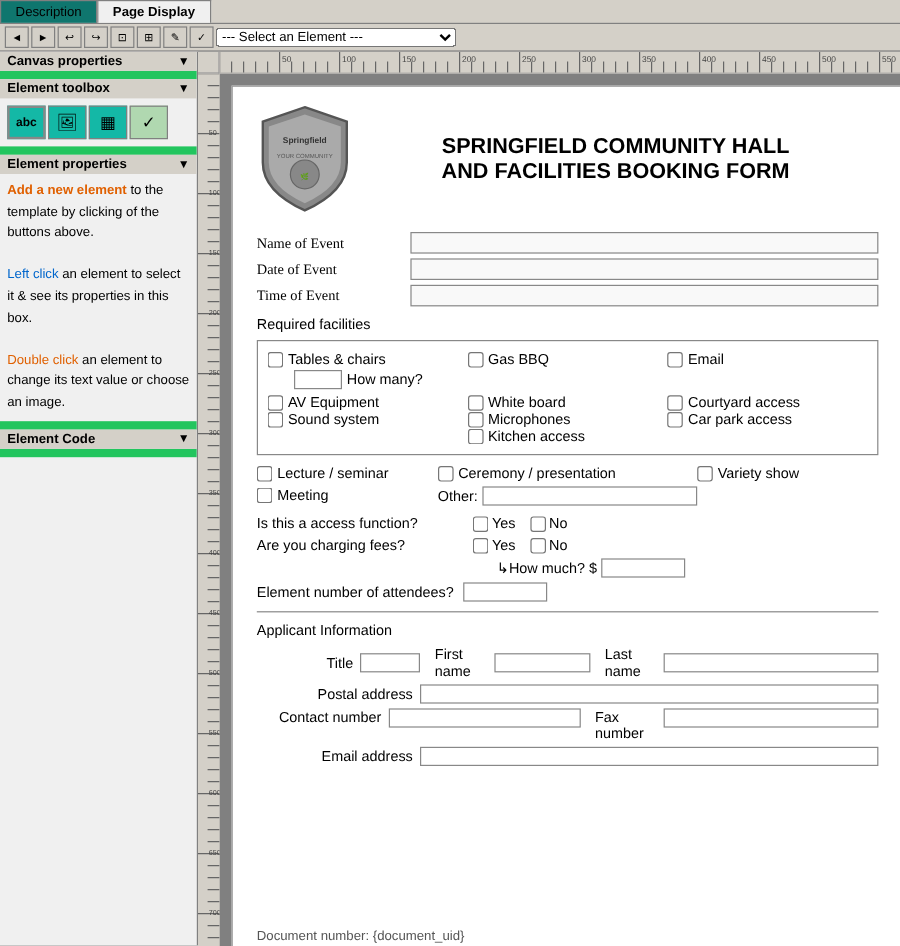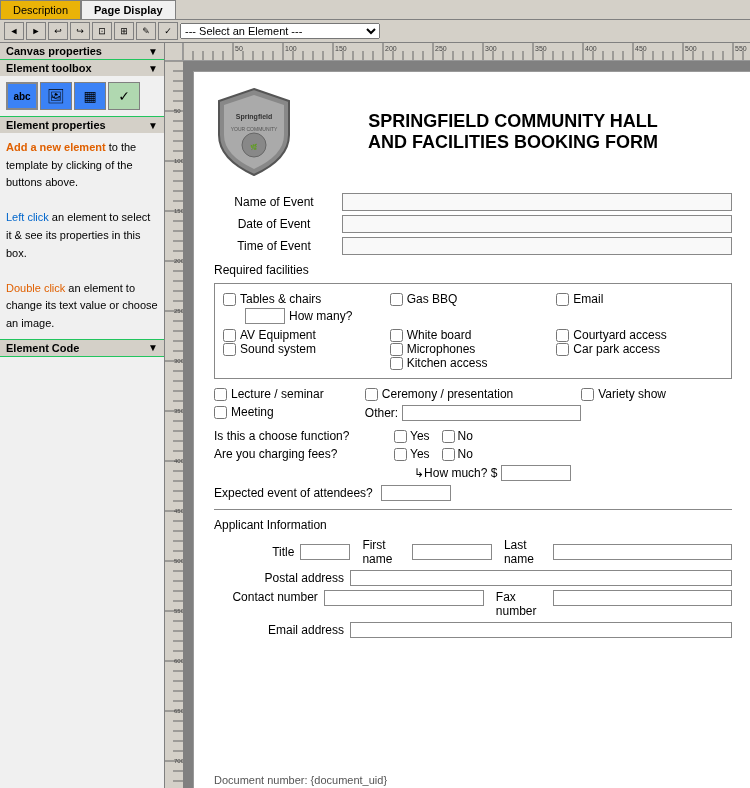--- a/index.html
+++ b/index.html
@@ -1,54 +1,54 @@
 <!DOCTYPE html>
 <html><head>
   <meta charset="utf-8">
   <style>
     * { box-sizing: border-box; margin: 0; padding: 0; }
     body { font-family: Arial, sans-serif; font-size: 12px; background: #c0c0c0; width: 750px; height: 788px; overflow: hidden; display: flex; flex-direction: column; }
 
     
     .top-tabs { display: flex; background: #d4d0c8; border-bottom: 1px solid #808080; flex-shrink: 0; }
-    .top-tab { padding: 3px 12px; font-size: 11px; border: 1px solid #808080; border-bottom: none; background: #eab308; cursor: pointer; }
+    .top-tab { padding: 3px 12px; font-size: 11px; border: 1px solid #808080; border-bottom: none; background: #0f766e; cursor: pointer; }
     .top-tab.active { background: #f0f0f0; font-weight: bold; text-align: center; }
 
     
     .element-selector-bar { display: flex; align-items: center; background: #d4d0c8; padding: 2px 4px; border-bottom: 1px solid #808080; flex-shrink: 0; gap: 2px; }
     .toolbar-btn { width: 20px; height: 18px; background: #d4d0c8; border: 1px solid #808080; font-size: 9px; cursor: pointer; display: flex; align-items: center; justify-content: center; }
     .element-select { flex: 1; max-width: 200px; font-size: 11px; }
 
     
     .main-layout { display: flex; flex: 1; overflow: hidden; }
 
     
     .left-panel { width: 165px; background: #f0f0f0; border-right: 1px solid #808080; flex-shrink: 0; overflow-y: auto; display: flex; flex-direction: column; }
-    .panel-section { border-bottom: 1px solid #22c55e; }
+    .panel-section { border-bottom: 7px solid #22c55e; }
     .panel-header { background: #d4d0c8; padding: 2px 6px; font-size: 11px; font-weight: bold; display: flex; justify-content: space-between; align-items: center; }
     .panel-header .arrow { font-size: 10px; cursor: pointer; }
 
     
     .toolbox-icons { display: flex; flex-wrap: wrap; gap: 2px; padding: 6px; }
-    .toolbox-icon { width: 32px; height: 28px; border: 1px solid #808080; background: #3b82f6; display: flex; align-items: center; justify-content: center; cursor: pointer; font-size: 14px; }
+    .toolbox-icon { width: 32px; height: 28px; border: 1px solid #808080; background: #14b8a6; display: flex; align-items: center; justify-content: center; cursor: pointer; font-size: 14px; }
     .toolbox-icon.checked { background: #b0d8b0; }
 
     
     .properties-content { padding: 6px; font-size: 11px; line-height: 1.6; }
     .properties-content .add-link { color: #e06000; font-weight: bold; }
     .properties-content .left-click { color: #0066cc; }
     .properties-content .double-click { color: #e06000; }
     .canvas-page { background: white; width: 560px; min-height: 720px; padding: 15px 20px; position: relative; border: 1px solid #999; }
 
     
     .form-header { display: flex; align-items: center; margin-bottom: 16px; }
     .form-title { font-size: 18px; font-weight: bold; text-align: center; flex: 1; }
 
     .form-field-row { display: flex; align-items: center; margin-bottom: 4px; }
-    .form-field-label { width: 120px; text-align: center; margin-right: 8px; font-size: 12px; }
+    .form-field-label { width: 120px; text-align: left; margin-right: 8px; font-size: 12px; font-family: Liberation Serif, serif; }
     .form-input { flex: 1; height: 18px; border: 1px solid #888; background: #f9f9f9; }
 
     .section-title { font-size: 12px; font-weight: normal; margin: 8px 0 6px 0; }
 
     .facilities-box { border: 1px solid #888; padding: 8px; margin-bottom: 8px; }
     .facility-item { display: flex; align-items: center; gap: 4px; font-size: 12px; }
     .facility-item input[type=checkbox] { margin: 0; }
     .how-many-row { display: flex; align-items: center; gap: 4px; margin: 2px 0 4px 22px; font-size: 12px; }
     .how-many-input { width: 40px; height: 16px; border: 1px solid #888; }
 
@@ -486,21 +486,21 @@
               <div style="flex:1;">
                 <div class="nature-item">
                   <input type="checkbox" style="">
                   <span>Variety show</span>
                 </div>
               </div>
             </div>
           </div>
 
           <div class="yesno-row">
-            <span class="yesno-label">Is this a choose function?</span>
+            <span class="yesno-label">Is this a access function?</span>
             <div class="yesno-check">
               <input type="checkbox" style="">
               <span>Yes</span>
             </div>
             <div class="yesno-check">
               <input type="checkbox" style="">
               <span>No</span>
             </div>
           </div>
 
@@ -515,21 +515,21 @@
               <span>No</span>
             </div>
           </div>
           <div class="how-much-row">
             <span>↳</span>
             <span>How much? $</span>
             <input type="text" class="how-much-input" style="">
           </div>
 
           <div class="attendees-row">
-            <span class="attendees-label">Expected event of attendees?</span>
+            <span class="attendees-label">Element number of attendees?</span>
             <input type="text" class="attendees-input" style="">
           </div>
 
           <hr class="divider">
 
           <div class="applicant-section">
             <div class="section-title">Applicant Information</div>
 
             <div class="app-title-row">
               <div class="app-title-label">Title</div>

